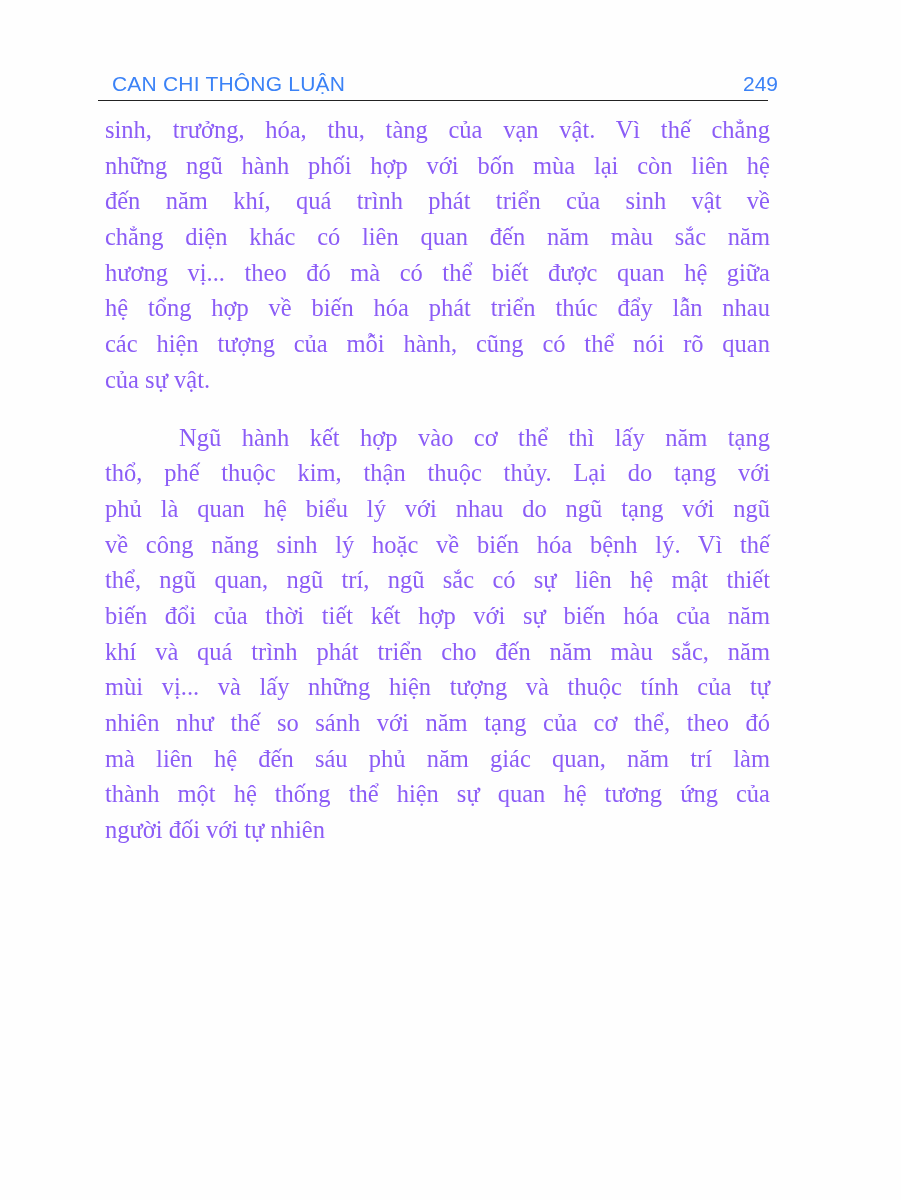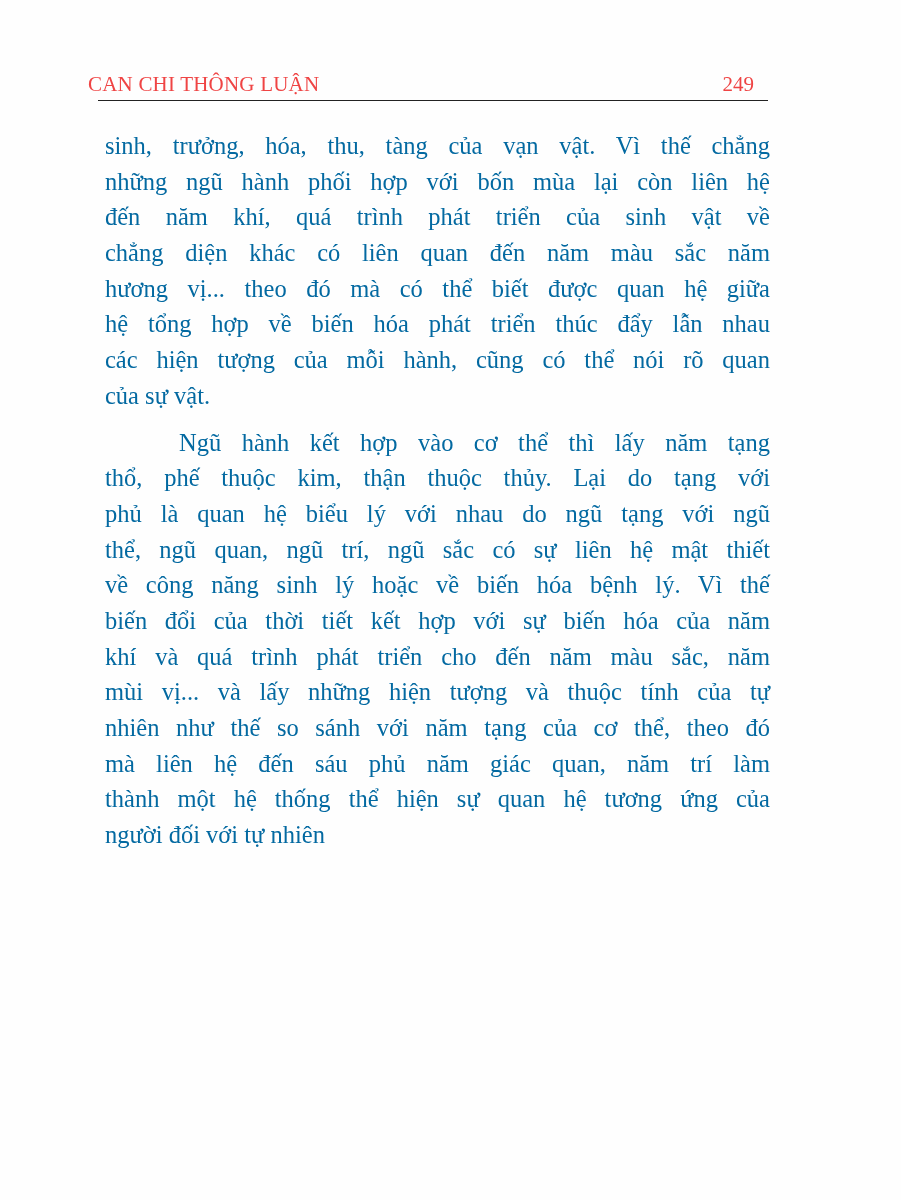--- a/index.html
+++ b/index.html
@@ -15,27 +15,27 @@
       color: #111111;
     }
     .page {
       position: absolute;
       left: 0; top: 0;
       width: 901px; height: 1200px;
       background: #fefefe;
     }
     .running-header {
       position: absolute;
-      left: 86px;
+      left: 110px;
       top: 72px;
       width: 670px;
       height: 30px;
-      font-family: Liberation Serif, serif;
+      font-family: Liberation Sans, sans-serif;
       font-size: 21px;
-      color: #ef4444;
+      color: #3b82f6;
     }
     .running-title {
       position: absolute;
       left: 2px;
       top: 0;
       letter-spacing: 0.2px;
     }
     .page-number {
       position: absolute;
       right: 2px;
@@ -45,42 +45,42 @@
       position: absolute;
       left: 98px;
       top: 100px;
       width: 670px;
       height: 0;
       border-top: 1.5px solid #222;
     }
     .body-text {
       position: absolute;
       left: 105px;
-      top: 128px;
+      top: 112px;
       width: 665px;
       font-family: "Liberation Serif", serif;
       font-size: 24.5px;
       line-height: 35.7px;
-      color: #0369a1;
+      color: #8b5cf6;
     }
     .line {
       display: block;
       text-align: justify;
       text-align-last: justify;
       white-space: nowrap;
       height: 35.7px;
     }
     .line.last {
       text-align-last: left;
     }
     .para {
       margin: 0;
     }
     .para + .para {
-      margin-top: 11px;
+      margin-top: 22px;
     }
     .indent {
       padding-left: 74px;
     }
   </style>
 </head>
 <body>
 
 <div class="page">
 
@@ -98,22 +98,22 @@
       <span class="line">chẳng diện khác có liên quan đến năm màu sắc năm</span>
       <span class="line">hương vị... theo đó mà có thể biết được quan hệ giữa</span>
       <span class="line">hệ tổng hợp về biến hóa phát triển  thúc đẩy lẫn nhau</span>
       <span class="line">các hiện tượng của mỗi hành, cũng có thể nói rõ quan</span>
       <span class="line last">của sự vật.</span>
     </p>
     <p class="para">
       <span class="line indent">Ngũ hành kết hợp vào cơ thể thì lấy năm tạng</span>
       <span class="line">thổ, phế thuộc kim, thận thuộc thủy. Lại do tạng với</span>
       <span class="line">phủ là quan hệ biểu lý với nhau do ngũ tạng với ngũ</span>
+      <span class="line">về công năng sinh lý hoặc về biến hóa bệnh lý. Vì thế</span>
       <span class="line">thể, ngũ quan, ngũ trí, ngũ sắc có sự liên hệ mật thiết</span>
-      <span class="line">về công năng sinh lý hoặc về biến hóa bệnh lý. Vì thế</span>
       <span class="line">biến đổi của thời tiết kết hợp với sự biến hóa của năm</span>
       <span class="line">khí và quá trình phát triển cho đến năm màu sắc, năm</span>
       <span class="line">mùi vị... và lấy những hiện tượng và thuộc tính của tự</span>
       <span class="line">nhiên như thế so sánh với năm tạng của cơ thể, theo đó</span>
       <span class="line">mà liên hệ đến sáu phủ năm giác quan, năm trí làm</span>
       <span class="line">thành một hệ thống thể hiện  sự quan hệ tương ứng của</span>
       <span class="line last">người đối với tự nhiên</span>
     </p>
   </div>
 

